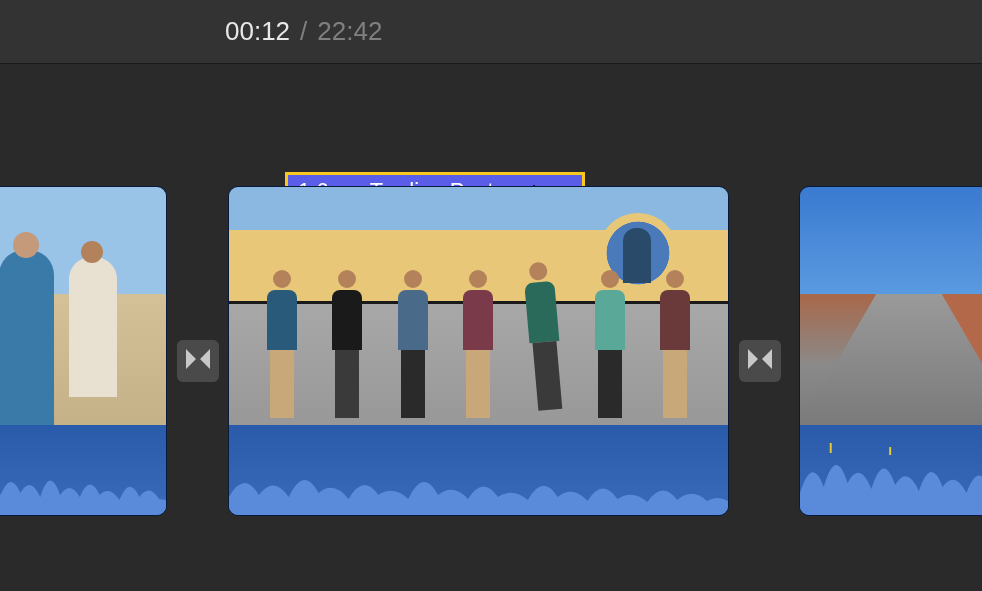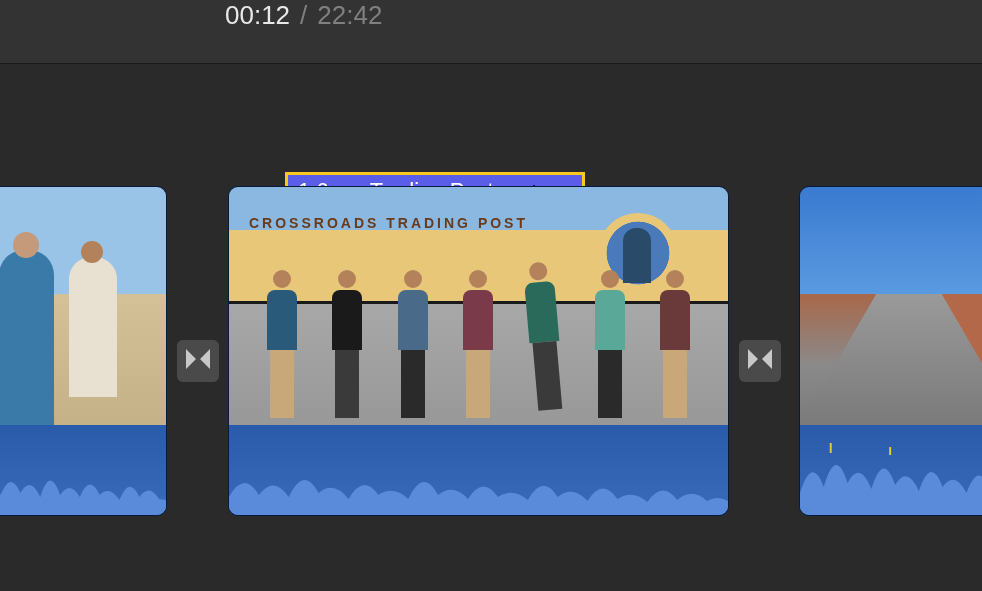--- a/index.html
+++ b/index.html
@@ -7,20 +7,21 @@
       width: 982px;
       height: 591px;
       background: #2a2a2a;
       font-family: -apple-system, Helvetica, Arial, sans-serif;
       overflow: hidden;
       position: relative;
     }
     .timecode-bar {
       height: 64px;
       display: flex;
+      align-items: center;
       padding-left: 225px;
       border-bottom: 1px solid #1a1a1a;
       background: #333;
     }
     .timecode-current {
       color: #e8e8e8;
       font-size: 26px;
       font-weight: 400;
     }
     .timecode-sep {
@@ -186,21 +187,20 @@
             <svg viewBox="0 0 207 90" preserveAspectRatio="none">
               <path d="M0,90 L0,70 Q10,40 20,65 Q30,30 40,70 Q50,45 60,68 Q70,50 80,72 Q90,40 100,70 Q110,55 120,72 Q130,48 140,70 Q150,60 160,75 Q170,50 180,72 Q190,58 200,74 L207,75 L207,90 Z" fill="#5a8ada"></path>
             </svg>
           </div>
       </div>
     </div>
 
     <div class="clip clip-2">
       <div class="clip-video">
         <div class="sign-wall"></div>
-        <div class="sign-text">CROSSROADS  TRADING  POST</div>
         <div class="mural">
             <div class="mural-fig"></div>
           </div>
         <div class="railing"></div>
         <div class="c2-row">
           <div class="person p1">
               <div class="head"></div>
               <div class="body"></div>
               <div class="legs"></div>
             </div>

